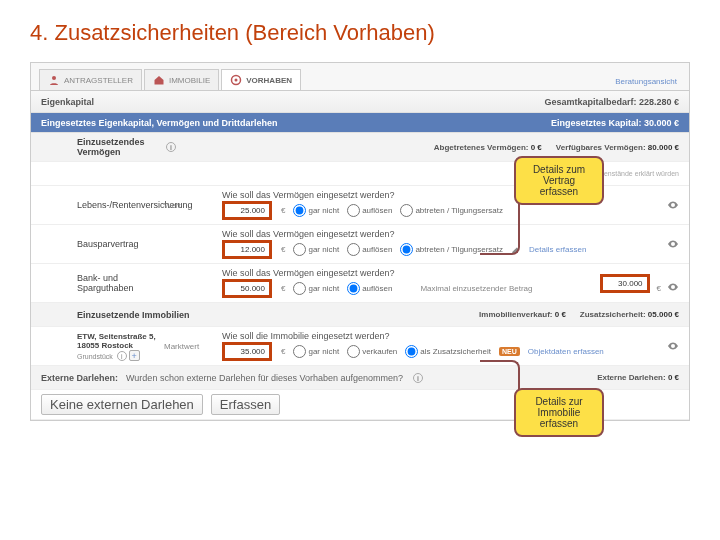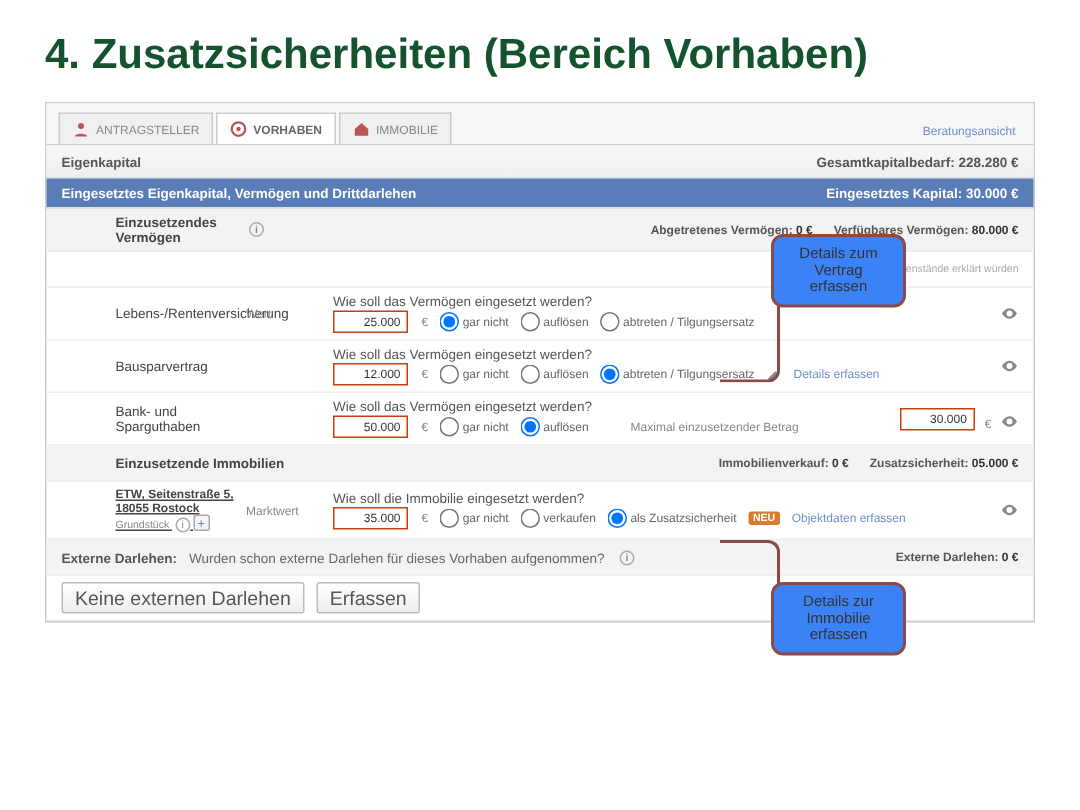--- a/index.html
+++ b/index.html
@@ -1,46 +1,46 @@
 <!DOCTYPE html>
 <html><head>
 <meta charset="utf-8">
 <style>
   * { box-sizing: border-box; margin: 0; padding: 0; }
   body { font-family: Arial, sans-serif; font-size: 10px; background: #d9d9d9; width: 720px; height: 540px; overflow: hidden; position: relative; }
   .slide { background: #fff; margin: 0; padding: 20px 30px 10px 30px; height: 100%; }
-  h1 { font-size: 28px; font-weight: 700; color: #14532d; margin-bottom: 16px; }
+  h1 { font-size: 22px; font-weight: 400; color: #c2410c; margin-bottom: 16px; }
   .app { border: 1px solid #ccc; background: #fff; font-size: 9px; position: relative; }
   .tabs { display: flex; gap: 2px; padding: 6px 8px 0 8px; border-bottom: 1px solid #ccc; background: #f7f7f7; align-items: flex-end; }
   .tab { display: flex; align-items: center; gap: 4px; padding: 4px 8px; border: 1px solid #ccc; border-bottom: none; background: #f0f0f0; color: #888; font-size: 8px; cursor: pointer; }
   .tab.active { background: #fff; color: #666; font-weight: bold; }
   .tab svg { width: 12px; height: 12px; }
   .right-link { margin-left: auto; color: #6a8fcc; font-size: 8px; padding: 4px; cursor: pointer; }
   .section-head { display: flex; justify-content: space-between; align-items: center; padding: 5px 10px; border-bottom: 1px solid #e0e0e0; }
   .section-head.main { background: linear-gradient(#f8f8f8,#eee); font-weight: bold; color: #555; height: 22px; }
   .section-head.sub { background: #5a7db8; color: #fff; font-weight: bold; height: 20px; }
   .section-head .val { font-weight: bold; }
   .subrow { display: flex; align-items: center; padding: 4px 10px; border-bottom: 1px solid #eee; gap: 8px; color: #555; min-height: 24px; flex-wrap: nowrap; }
   .grey { background: #f3f3f3; font-weight: bold; }
   .label-col { width: 115px; color: #444; padding-left: 36px; }
   .wert-col { width: 50px; color: #888; font-size: 8px; }
-  .input { border: 1px solid #c2410c; padding: 2px 4px; font-size: 8px; color: #333; background: #fff; width: 50px; text-align: right; }
+  .input { border: 3px solid #c2410c; padding: 2px 4px; font-size: 8px; color: #333; background: #fff; width: 50px; text-align: right; }
   .radio-row { display: flex; align-items: center; gap: 8px; flex-wrap: wrap; font-size: 8px; color: #666; }
   .radio { display: inline-flex; align-items: center; gap: 2px; }
   .radio input { margin: 0; }
   .pencil { width: 10px; height: 10px; fill: #888; }
   .info-icon { display:inline-block; width:10px; height:10px; border:1px solid #aaa; border-radius:50%; text-align:center; line-height:9px; font-size:7px; color:#888; margin-left:2px;}
   .link { color: #6a8fcc; cursor: pointer; font-size: 8px; }
   .neu { display:inline-block; background:#d97b2f; color:#fff; font-size:7px; padding:1px 3px; border-radius:2px; font-weight:bold;}
   .right-vals { margin-left:auto; display:flex; gap:14px; color:#555; font-size:8px; }
   .right-vals .v { font-weight: bold; color: #333; }
   .plus { display:inline-block; width:11px; height:11px; border:1px solid #aaa; border-radius:2px; text-align:center; line-height:10px; font-size:9px; color:#6a8fcc; background:#f5f5f5;}
   .eye { width:12px; height:12px; fill:#888; cursor:pointer;}
   .btn { border:1px solid #bbb; background:linear-gradient(#fff,#eee); padding:2px 8px; font-size:13px; color:#555; cursor:pointer; border-radius:2px;}
-  .callout { position: absolute; background: #3b82f6; border: 2px solid #8b4a4a; border-radius: 8px; padding: 6px 10px; font-size: 10px; text-align: center; z-index: 10; width: 90px; color: #333; }
+  .callout { position: absolute; background: #fde047; border: 2px solid #8b4a4a; border-radius: 8px; padding: 6px 10px; font-size: 10px; text-align: center; z-index: 10; width: 90px; color: #333; }
   .callout::after { content: ""; position: absolute; width: 2px; background: #8b4a4a; }
   .callout.c1 { top: 156px; left: 514px; }
   .callout.c2 { top: 388px; left: 514px; }
   .tail1 { position:absolute; width:40px; height:55px; border-right:2px solid #8b4a4a; border-bottom:2px solid #8b4a4a; top:200px; left:480px; border-bottom-right-radius: 8px; z-index:9;}
   .tail2 { position:absolute; width:40px; height:35px; border-right:2px solid #8b4a4a; border-top:2px solid #8b4a4a; top:360px; left:480px; border-top-right-radius: 8px; z-index:9;}
   .euro { font-size:8px; color:#888; margin-left:1px;}
   .col2 { display:flex; flex-direction:column; gap:1px; flex:1;}
   .prop-sub { font-size:7px; color:#888;}
 </style>
 </head>
@@ -52,32 +52,32 @@
   <div class="app">
 
     <div class="tabs">
       <div class="tab">
         <svg viewBox="0 0 24 24">
             <circle cx="12" cy="8" r="4" fill="#b55"></circle>
             <path d="M4 22c0-5 16-5 16 0z" fill="#b55"></path>
           </svg>
         <span>ANTRAGSTELLER</span>
       </div>
+      <div class="tab">
+        <svg viewBox="0 0 24 24">
+            <path d="M3 12L12 4l9 8v9H3z" fill="#b55"></path>
+          </svg>
+        <span>IMMOBILIE</span>
+      </div>
       <div class="tab active">
         <svg viewBox="0 0 24 24">
             <circle cx="12" cy="12" r="9" fill="none" stroke="#b55" stroke-width="3"></circle>
             <circle cx="12" cy="12" r="3" fill="#b55"></circle>
           </svg>
         <span>VORHABEN</span>
-      </div>
-      <div class="tab">
-        <svg viewBox="0 0 24 24">
-            <path d="M3 12L12 4l9 8v9H3z" fill="#b55"></path>
-          </svg>
-        <span>IMMOBILIE</span>
       </div>
       <span class="right-link">Beratungsansicht</span>
     </div>
 
     <div class="section-head main">
       <span>Eigenkapital</span>
       <span>
         <span>Gesamtkapitalbedarf:</span>
         <span class="val">228.280 €</span>
       </span>
@@ -191,21 +191,21 @@
 
     <div class="subrow grey">
       <span class="label-col" style="width:160px">Einzusetzende Immobilien</span>
       <div class="right-vals">
         <span><span>Immobilienverkauf:</span> <span class="v">0 €</span></span>
         <span><span>Zusatzsicherheit:</span> <span class="v">05.000 €</span></span>
       </div>
     </div>
 
     <div class="subrow">
-      <div class="label-col" style="width:115px;text-decoration:underline;">
+      <div class="label-col" style="width:115px;">
         <div style="font-weight:bold; font-size:8px;">ETW, Seitenstraße 5, 18055 Rostock</div>
         <div class="prop-sub"><span>Grundstück</span> <span class="info-icon">i</span> <span class="plus">+</span></div>
       </div>
       <span class="wert-col">Marktwert</span>
       <div class="col2">
         <span class="q">Wie soll die Immobilie eingesetzt werden?</span>
         <div class="radio-row">
           <span class="input">35.000</span>
             <span class="euro">€</span>
           <label class="radio">

